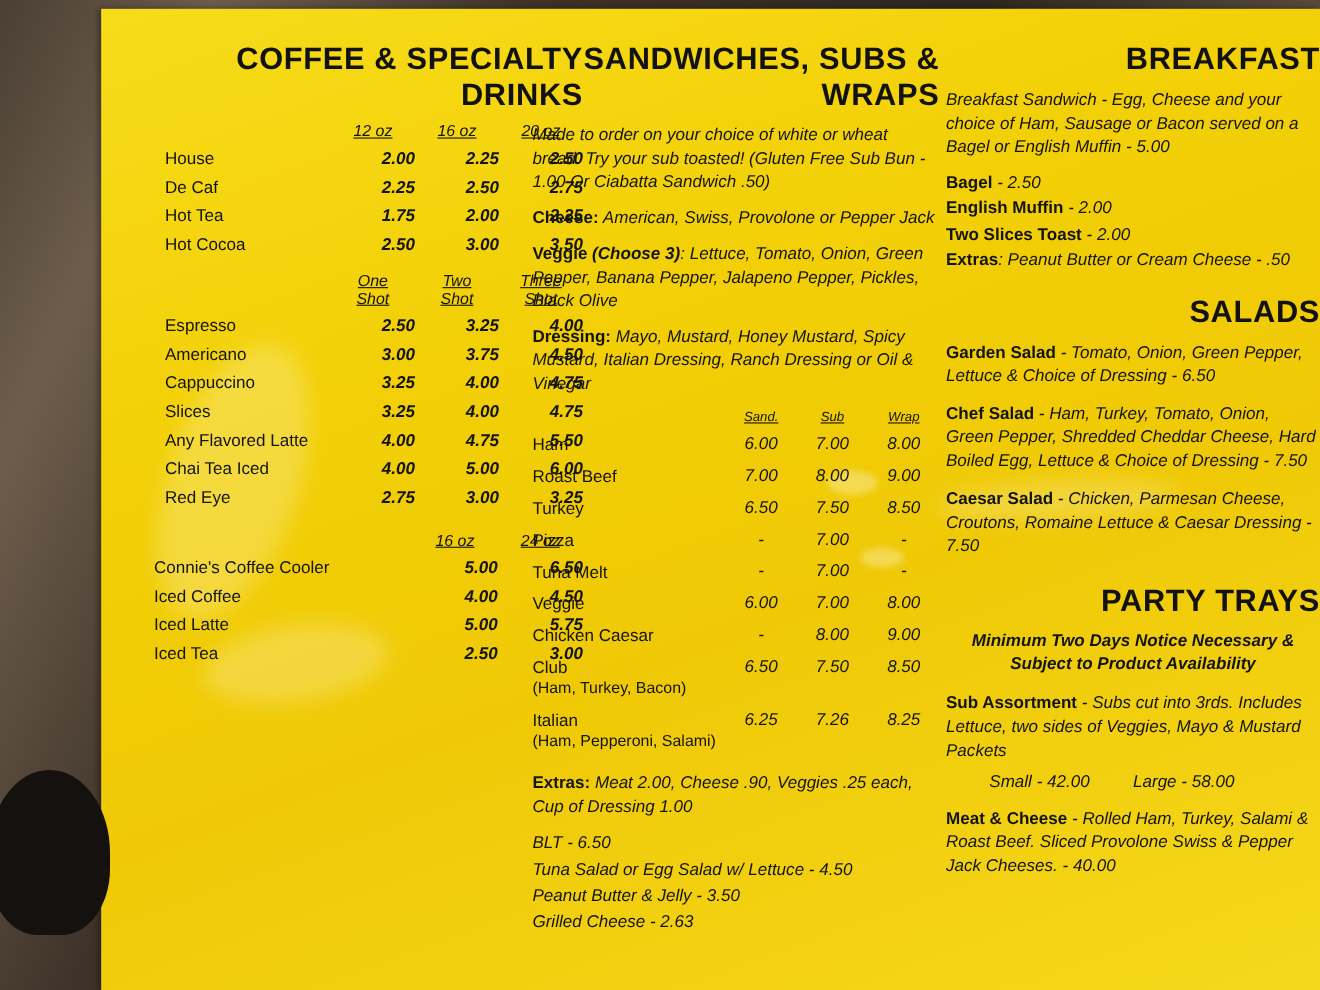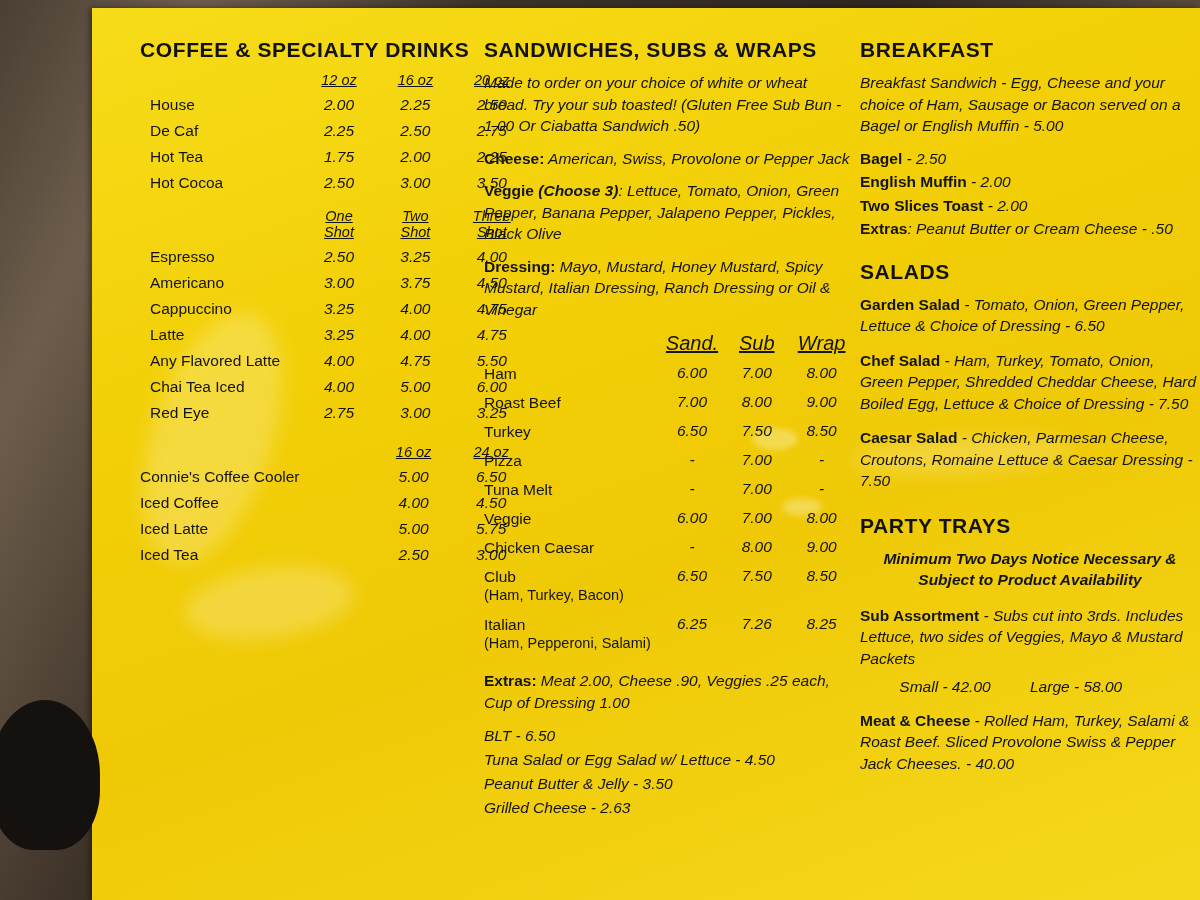--- a/index.html
+++ b/index.html
@@ -48,24 +48,24 @@
     position: absolute;
     top: 30px;
   }
   #col1 { left: 48px;  width: 390px; }
   #col2 { left: 392px; width: 370px; }
   #col3 { left: 768px; width: 340px; }
 
   .sec-title {
     font-family: "Liberation Sans", sans-serif;
     font-weight: 700;
-    font-size: 21px;
+    font-size: 28px;
     letter-spacing: 0.6px;
     color: #121212;
-    text-align: left;
+    text-align: right;
     margin: 0 0 10px 0;
   }
   .sec-title.sub { margin-top: 20px; }
 
   .txt {
     font-family: "Liberation Sans", sans-serif;
     color: #141414;
     font-size: 15.5px;
     line-height: 21px;
   }
@@ -90,22 +90,23 @@
   }
   table.price td {
     padding: 4px 0;
     white-space: nowrap;
   }
   table.price td.name {
     text-align: left;
     padding-left: 10px;
   }
   table.price td.val {
-    text-align: center;
+    text-align: right;
     font-style: italic;
+    font-weight: bold;
   }
   .c1 table.price td.name { width: 150px; }
   .c1 table.price td.val  { width: 76px; }
 
   .note {
     font-family: "Liberation Sans", sans-serif;
     font-style: italic;
     font-size: 16px;
     line-height: 24px;
     color: #141414;
@@ -129,21 +130,21 @@
     width: 100%;
     font-family: "Liberation Sans", sans-serif;
     font-size: 15.5px;
     color: #141414;
     margin-top: 6px;
   }
   table.sand th {
     font-weight: 400;
     font-style: italic;
     text-decoration: underline;
-    font-size: 20px;
+    font-size: 12px;
     text-align: center;
     padding-bottom: 4px;
   }
   table.sand td { padding: 5px 0; vertical-align: top; }
   table.sand td.name { text-align: left; width: 168px; line-height: 19px; }
   table.sand td.val { text-align: center; width: 62px; font-style: italic; }
   .sub-note { font-size: 14.5px; display: block; }
 
   
   .blk { margin-bottom: 13px; }
@@ -231,21 +232,21 @@
             <td class="val">3.75</td>
             <td class="val">4.50</td>
           </tr>
           <tr>
             <td class="name">Cappuccino</td>
             <td class="val">3.25</td>
             <td class="val">4.00</td>
             <td class="val">4.75</td>
           </tr>
           <tr>
-            <td class="name">Latte</td>
+            <td class="name">Slices</td>
             <td class="val">3.25</td>
             <td class="val">4.00</td>
             <td class="val">4.75</td>
           </tr>
           <tr>
             <td class="name">Any Flavored Latte</td>
             <td class="val">4.00</td>
             <td class="val">4.75</td>
             <td class="val">5.50</td>
           </tr>

